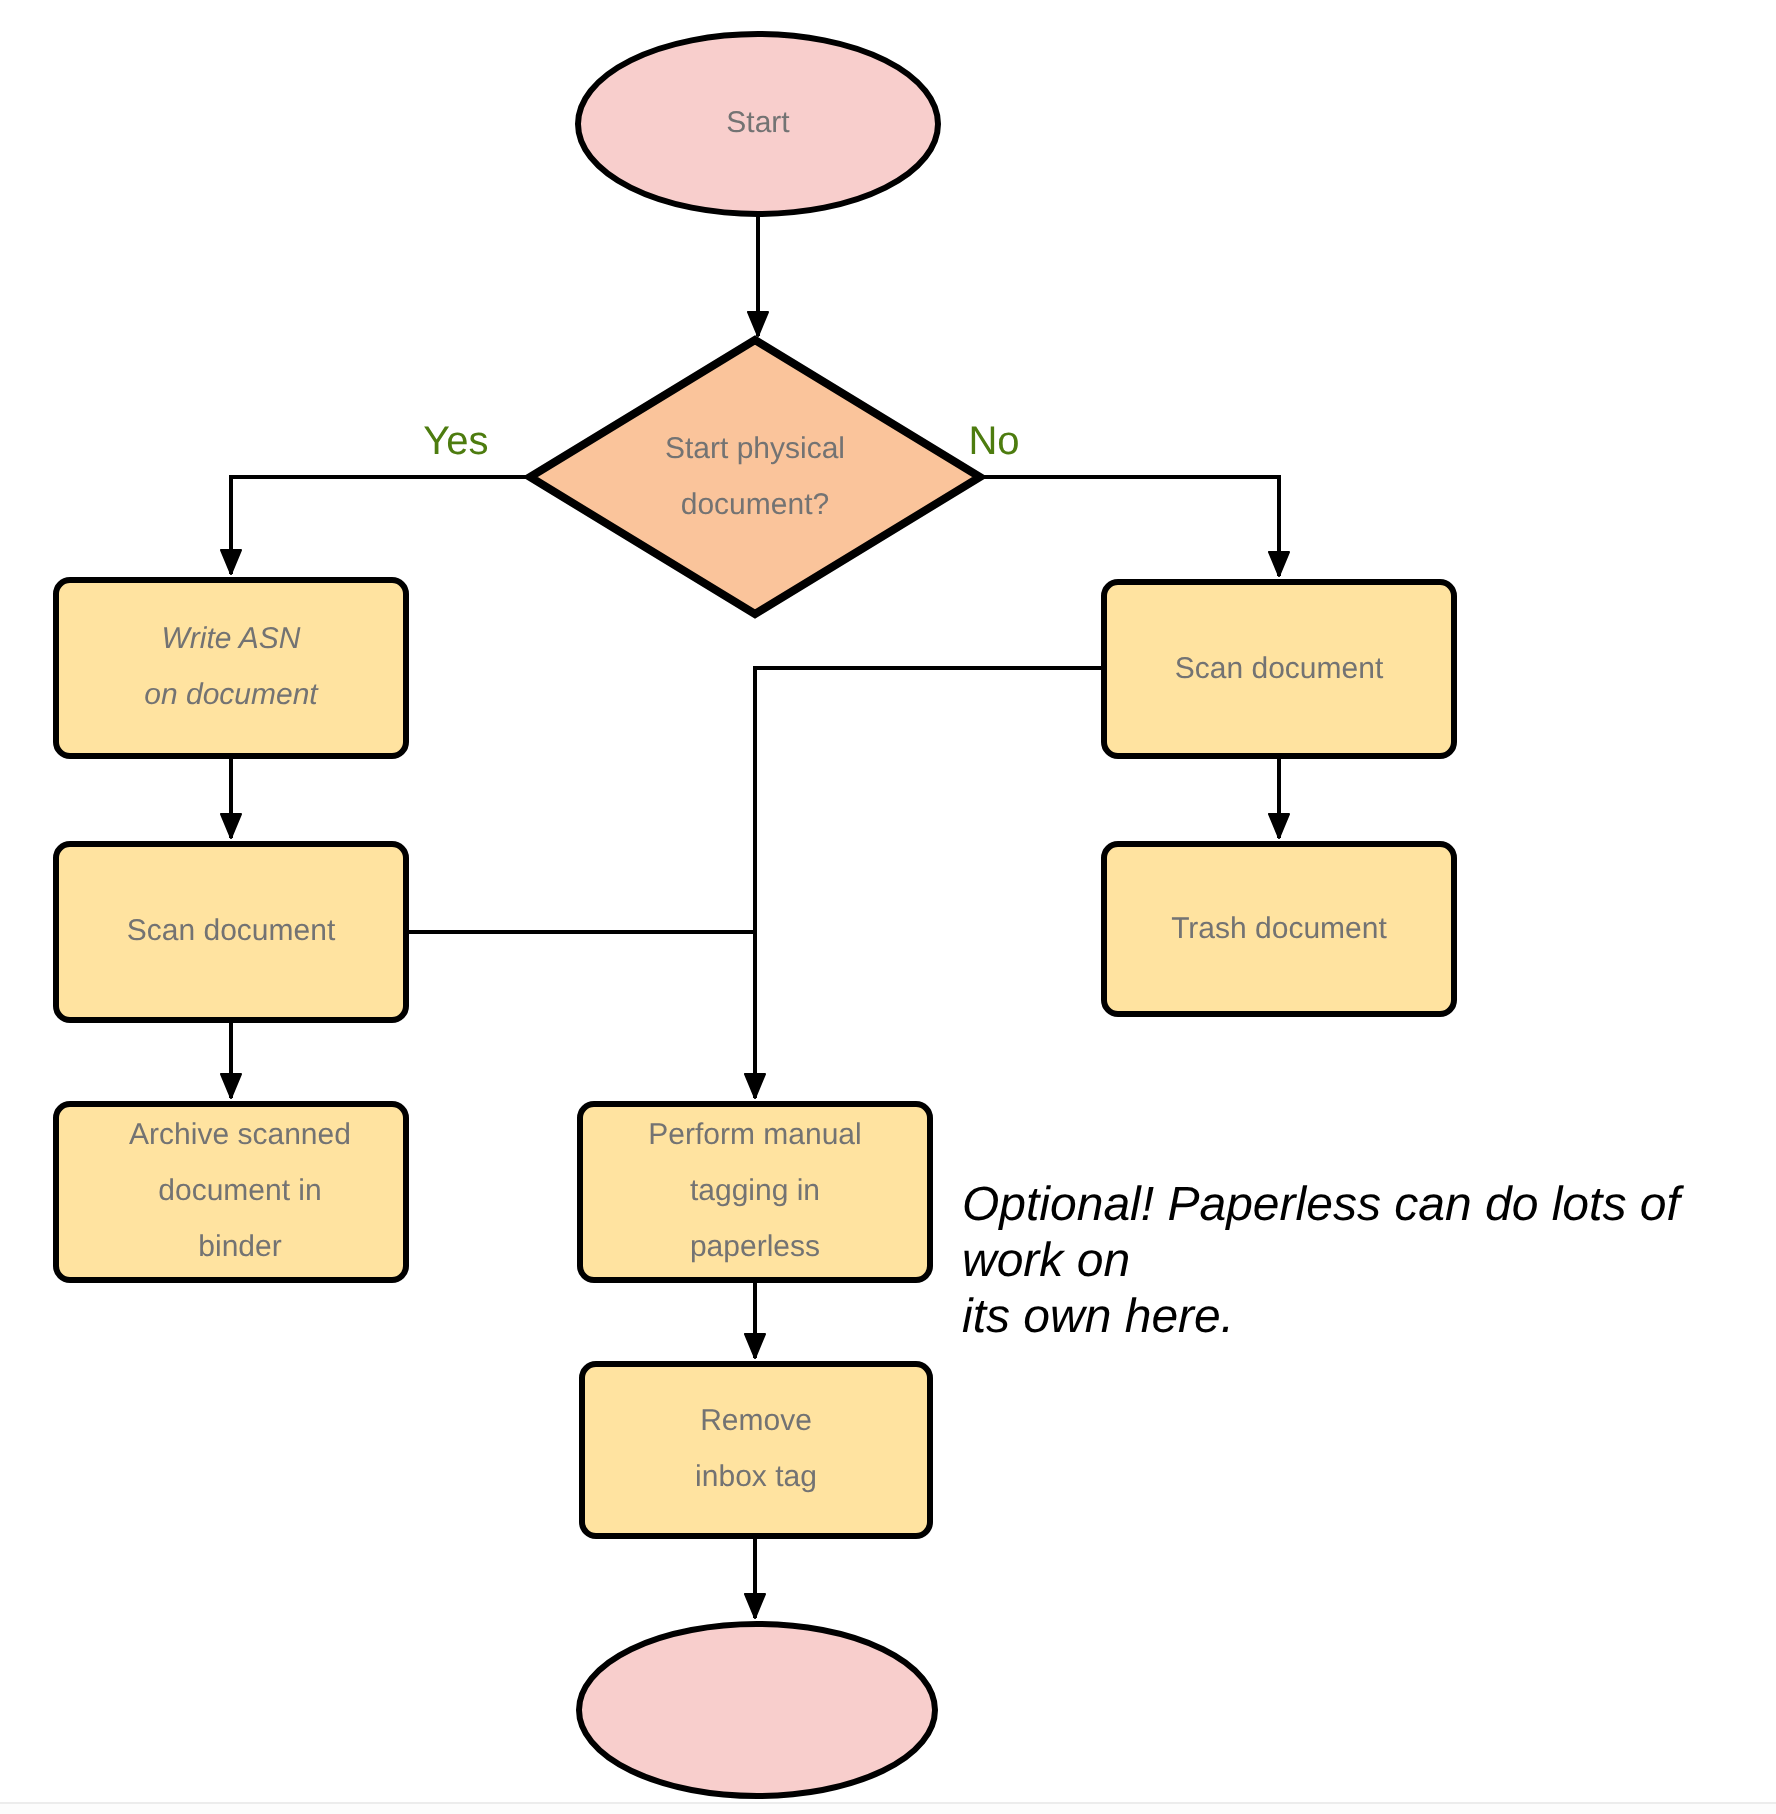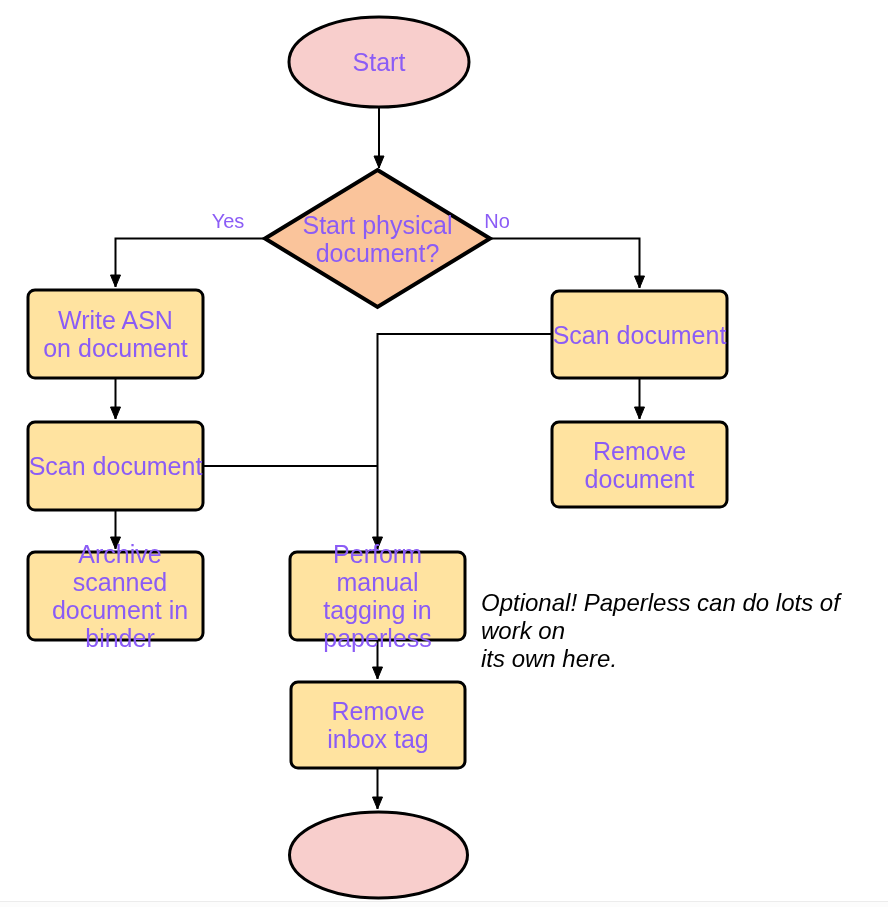--- a/index.html
+++ b/index.html
@@ -13,32 +13,32 @@
     overflow: hidden;
   }
   .canvas svg { position: absolute; left: 0; top: 0; }
   .lbl {
     position: absolute;
     display: flex;
     align-items: center;
     justify-content: center;
     text-align: center;
     white-space: pre-line;
-    font-size: 25px;
+    font-size: 15px;
     line-height: 28px;
-    color: #8b5cf6;
+    color: #737373;
   }
   .edge-lbl {
     position: absolute;
     display: flex;
     align-items: center;
     justify-content: center;
     font-size: 20px;
     line-height: 24px;
-    color: #8b5cf6;
+    color: #4d7c0f;
   }
   .note {
     position: absolute;
     left: 481px;
     top: 589px;
     width: 404px;
     font-size: 24px;
     line-height: 28px;
     font-style: italic;
     white-space: pre-line;
@@ -91,32 +91,32 @@
     <rect x="291" y="682" width="174" height="86" rx="7" stroke="#000" stroke-width="3" fill="#ffe3a0"></rect>
 
     <ellipse cx="378.5" cy="855" rx="89" ry="43" stroke="#000" stroke-width="3" fill="#f8cecc"></ellipse>
   </svg>
 
   <div class="lbl" style="left:289px; top:17px; width:180px; height:90px;">Start</div>
 
   <div class="lbl" style="left:265px; top:170px; width:225px; height:137px;">Start physical
 document?</div>
 
-  <div class="lbl" style="left:28px; top:290px; width:175px; height:88px;">Write ASN
+  <div class="lbl" style="left:28px; top:290px; width:175px; height:88px;font-style:italic;">Write ASN
 on document</div>
 
   <div class="lbl" style="left:28px; top:422px; width:175px; height:88px;">Scan document</div>
 
   <div class="lbl" style="left:28px; top:552px; width:184px; height:88px;">Archive scanned
 document in
 binder</div>
 
   <div class="lbl" style="left:552px; top:291px; width:175px; height:87px;">Scan document</div>
 
-  <div class="lbl" style="left:552px; top:422px; width:175px; height:85px;">Remove document</div>
+  <div class="lbl" style="left:552px; top:422px; width:175px; height:85px;">Trash document</div>
 
   <div class="lbl" style="left:290px; top:552px; width:175px; height:88px;">Perform manual
 tagging in
 paperless</div>
 
   <div class="lbl" style="left:291px; top:682px; width:174px; height:86px;">Remove
 inbox tag</div>
 
 
   <div class="edge-lbl" style="left:206px; top:208px; width:44px; height:26px;">Yes</div>

